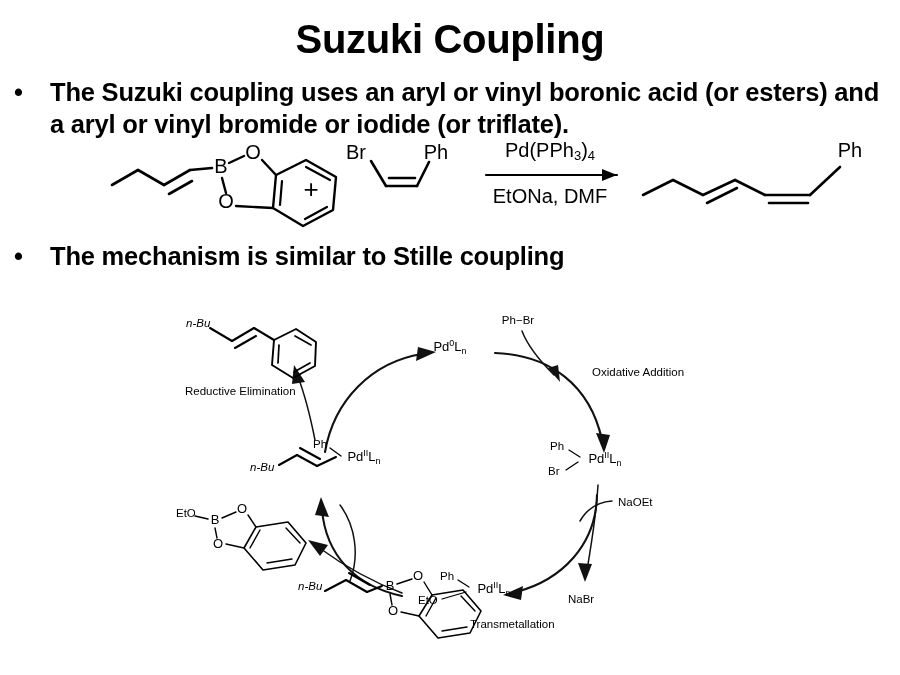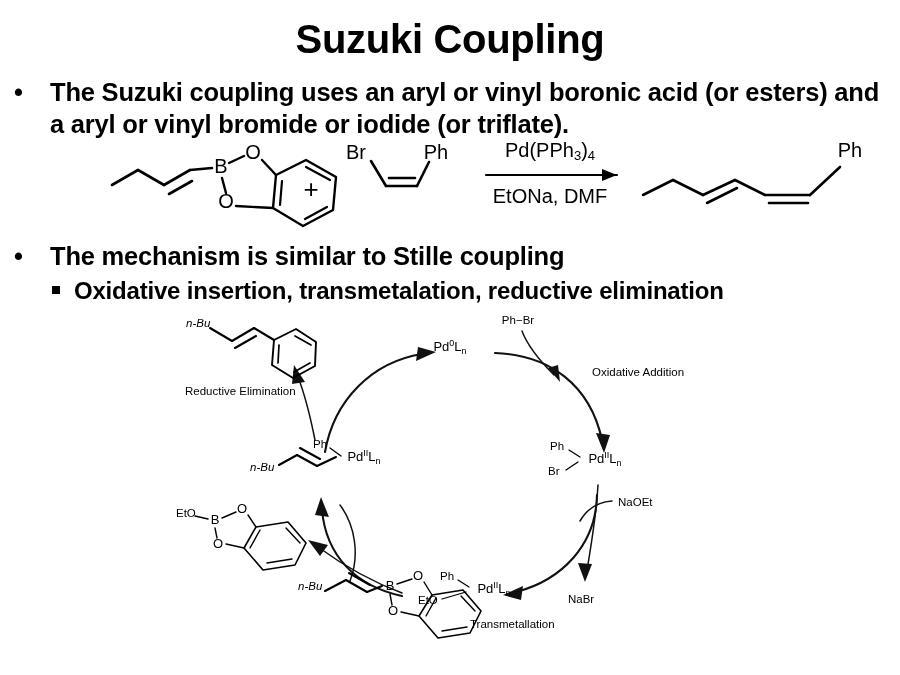--- a/index.html
+++ b/index.html
@@ -95,24 +95,20 @@
   <div class="bullet-l1" id="b1">
     <span class="marker">•</span>
     <span class="btext">The Suzuki coupling uses an aryl or vinyl boronic acid (or esters) and a aryl or vinyl bromide or iodide (or triflate).</span>
   </div>
 
   <div class="bullet-l1" id="b2">
     <span class="marker">•</span>
     <span class="btext">The mechanism is similar to Stille coupling</span>
   </div>
 
-  <div class="bullet-l2" id="b3">
-    <span class="marker-sq"></span>
-    <span class="btext">Oxidative insertion, transmetalation, reductive elimination</span>
-  </div>
 
   <svg class="chem" id="scheme" style="left:90px; top:132px;" width="810" height="110" viewBox="0 0 810 110">
 
     <g>
       <path class="bond" stroke-width="2.6" d="M 22,53 L 48,38"></path>
       <path class="bond" stroke-width="2.6" d="M 48,38 L 74,53"></path>
       <path class="bond" stroke-width="2.6" d="M 74,53 L 100,38"></path>
       <path class="bond" stroke-width="2.6" d="M 79,62 L 102,49"></path>
       <path class="bond" stroke-width="2.6" d="M 100,38 L 122,36"></path>
       <text class="atom" x="131" y="36">B</text>

